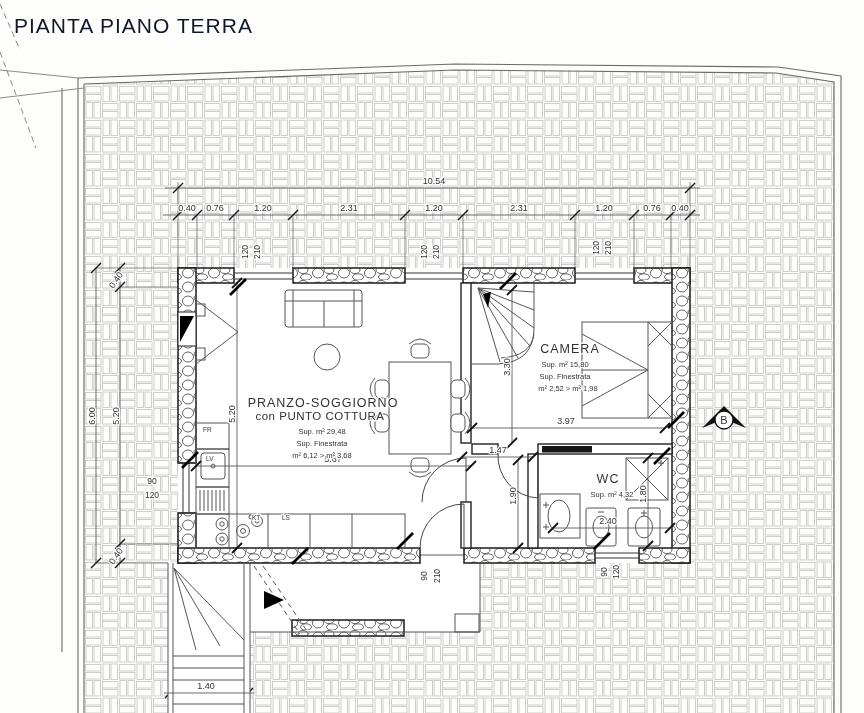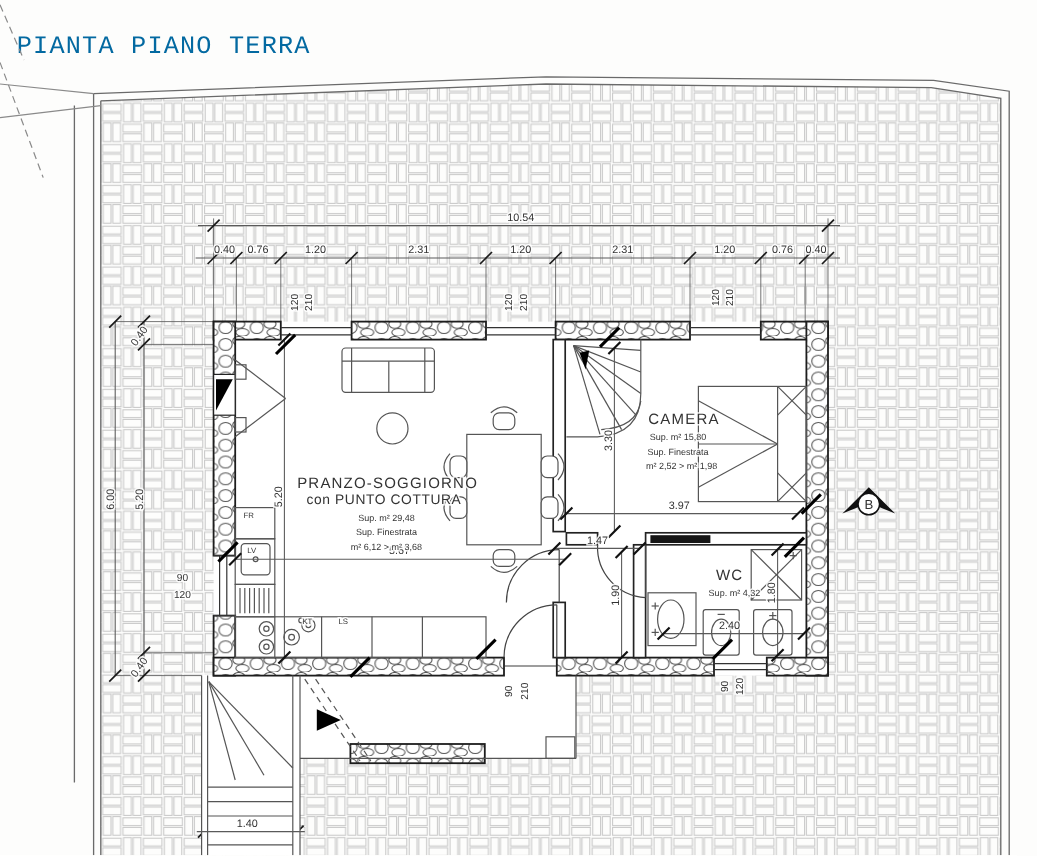--- a/index.html
+++ b/index.html
@@ -1,18 +1,18 @@
 <!DOCTYPE html>
 <html><head>
 <meta charset="utf-8">
 <style>
   html,body{margin:0;padding:0;background:#fff;}
   .page{position:relative;width:864px;height:713px;background:#fdfdfc;overflow:hidden;
         font-family:"Liberation Sans", sans-serif;}
-  .title{position:absolute;left:14px;top:28px;font-size:21px;letter-spacing:1px;color:#0369a1;font-family:Liberation Mono, monospace;}
+  .title{position:absolute;left:14px;top:14px;font-size:21px;letter-spacing:1px;color:#0f172a;}
   svg{position:absolute;left:0;top:0;}
   svg text{font-family:"Liberation Sans", sans-serif;fill:#333;paint-order:stroke;stroke:rgba(255,255,255,.85);stroke-width:2.6px;}
   .dim{font-size:9px;}
   .dimS{font-size:8.5px;}
   .room{font-size:12.5px;letter-spacing:1px;}
   .room2{font-size:11.5px;letter-spacing:.5px;}
   .sub{font-size:7.5px;}
   .kit{font-size:6.5px;}
   .mark{font-size:11px;}
 </style>

